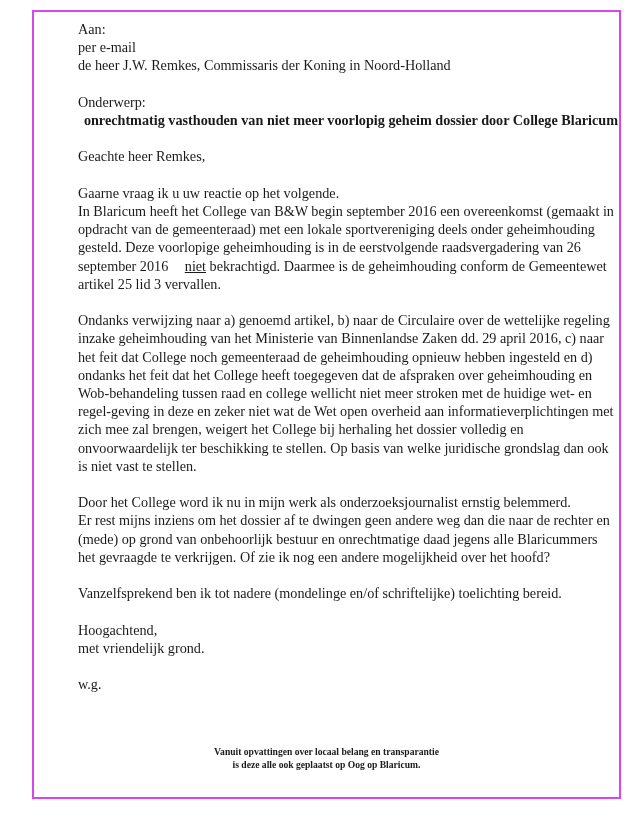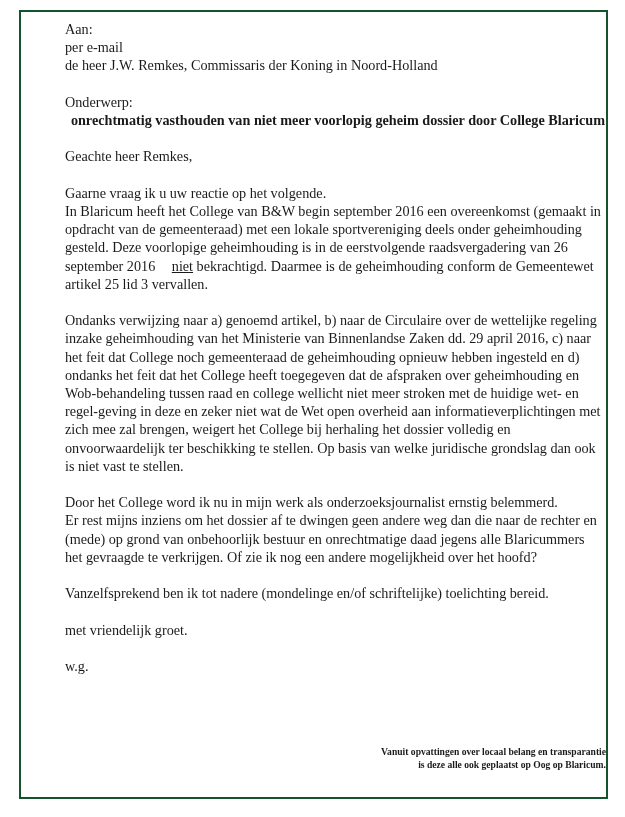--- a/index.html
+++ b/index.html
@@ -8,25 +8,25 @@
       background: #ffffff;
     }
     body {
       width: 625px;
       height: 817px;
       position: relative;
       overflow: hidden;
     }
     .frame {
       position: absolute;
-      left: 19px;
+      left: 32px;
       top: 10px;
       width: 585px;
       height: 785px;
-      border: 2px solid #14532d;
+      border: 2px solid #d946ef;
       background: #ffffff;
       box-sizing: content-box;
     }
     .letter {
       position: absolute;
       left: 44px;
       top: 8px;
       width: 540px;
       font-family: "Liberation Serif", serif;
       font-size: 14.2px;
@@ -45,21 +45,21 @@
     }
     .u {
       text-decoration: underline;
       margin-left: 13px;
     }
     .footer-note {
       position: absolute;
       left: 0;
       width: 585px;
       top: 733px;
-      text-align: right;
+      text-align: center;
       font-family: "Liberation Serif", serif;
       font-weight: bold;
       font-size: 9.6px;
       line-height: 13px;
       color: #1a1a1a;
     }
   </style>
 </head>
 <body>
 
@@ -79,21 +79,22 @@
       <span class="line">Gaarne vraag ik u uw reactie op het volgende.</span>
       <span>In Blaricum heeft het College van B&amp;W begin september 2016 een overeenkomst (gemaakt in opdracht van de gemeenteraad) met een lokale sportvereniging deels onder geheimhouding gesteld. Deze voorlopige geheimhouding is in de eerstvolgende raadsvergadering van 26 september 2016 </span><span class="u">niet</span><span> bekrachtigd. Daarmee is de geheimhouding conform de Gemeentewet artikel 25 lid 3 vervallen.</span>
     </p>
     <p>Ondanks verwijzing naar a) genoemd artikel, b) naar de Circulaire over de wettelijke regeling inzake geheimhouding van het Ministerie van Binnenlandse Zaken dd. 29 april 2016, c) naar het feit dat College noch gemeenteraad de geheimhouding opnieuw hebben ingesteld en d) ondanks het feit dat het College heeft toegegeven dat de afspraken over geheimhouding en Wob-behandeling tussen raad en college wellicht niet meer stroken met de huidige wet- en regel-geving in deze en zeker niet wat de Wet open overheid aan informatieverplichtingen met zich mee zal brengen, weigert het College bij herhaling het dossier volledig en onvoorwaardelijk ter beschikking te stellen. Op basis van welke juridische grondslag dan ook is niet vast te stellen.</p>
     <p>
       <span class="line">Door het College word ik nu in mijn werk als onderzoeksjournalist ernstig belemmerd.</span>
       <span>Er rest mijns inziens om het dossier af te dwingen geen andere weg dan die naar de rechter en (mede) op grond van onbehoorlijk bestuur en onrechtmatige daad jegens alle Blaricummers het gevraagde te verkrijgen. Of zie ik nog een andere mogelijkheid over het hoofd?</span>
     </p>
     <p>Vanzelfsprekend ben ik tot nadere (mondelinge en/of schriftelijke) toelichting bereid.</p>
     <p>
-      <span class="line">met vriendelijk groet.</span>
+      <span class="line">Hoogachtend,</span>
+      <span class="line">met vriendelijk grond.</span>
     </p>
     <p>w.g.</p>
   </div>
 
   <div class="footer-note">
     <div>Vanuit opvattingen over locaal belang en transparantie</div>
     <div>is deze alle ook geplaatst op Oog op Blaricum.</div>
   </div>
 </div>
 

